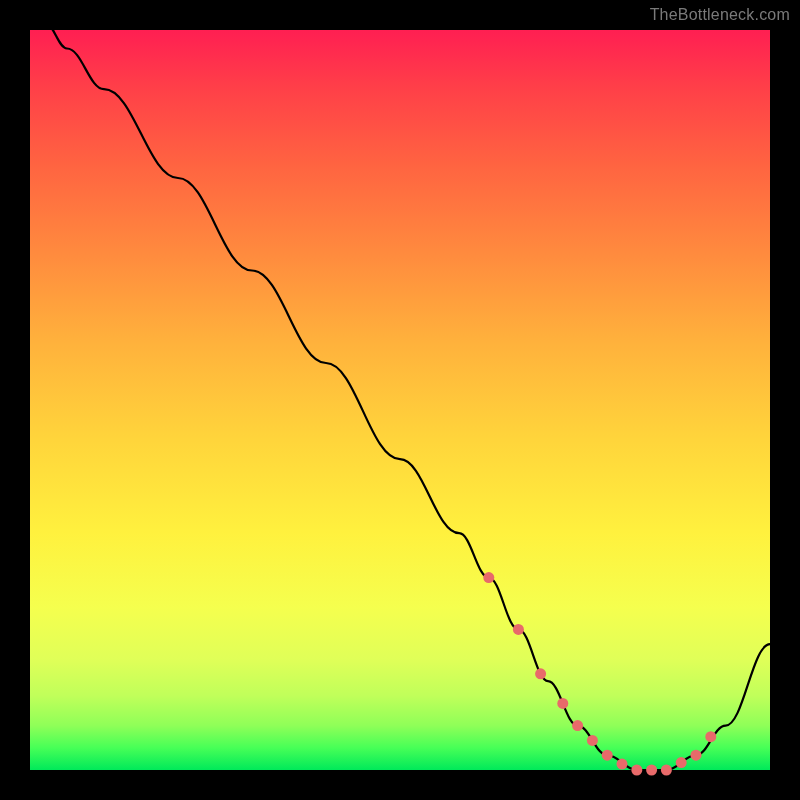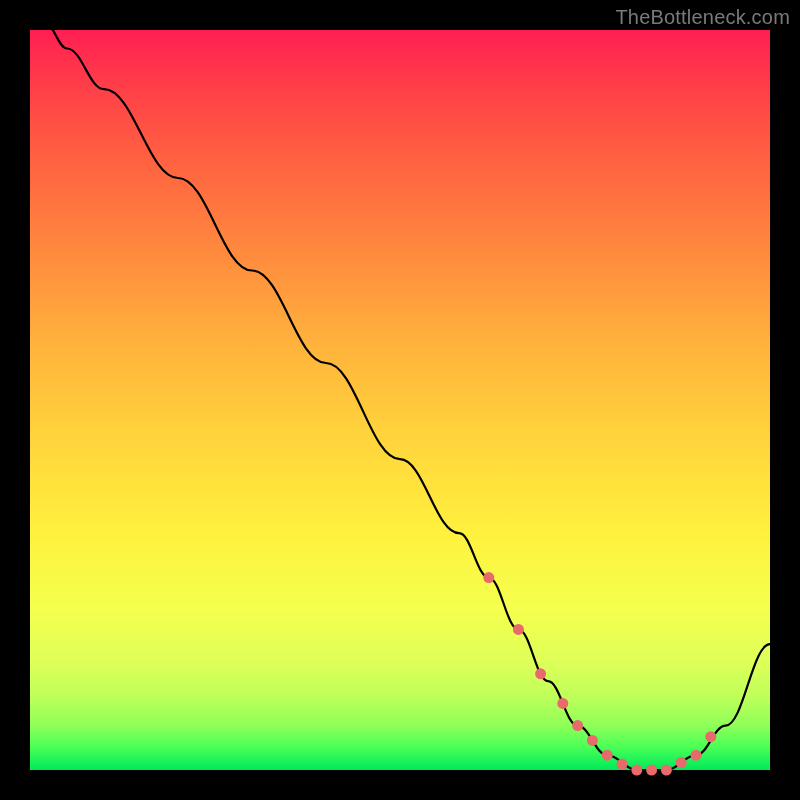--- a/index.html
+++ b/index.html
@@ -36,21 +36,21 @@
       #c0ff5a 90%,
       #8fff58 94%,
       #47ff57 97%,
       #00e95a 100%);
   }
   .watermark {
     position: absolute;
     top: 6px;
     right: 10px;
     color: #7a7a7a;
-    font-size: 20px;
+    font-size: 16px;
     font-weight: 500;
     letter-spacing: 0.2px;
   }
   svg.curve {
     position: absolute;
     left: 0;
     top: 0;
     width: 740px;
     height: 740px;
     overflow: visible;

